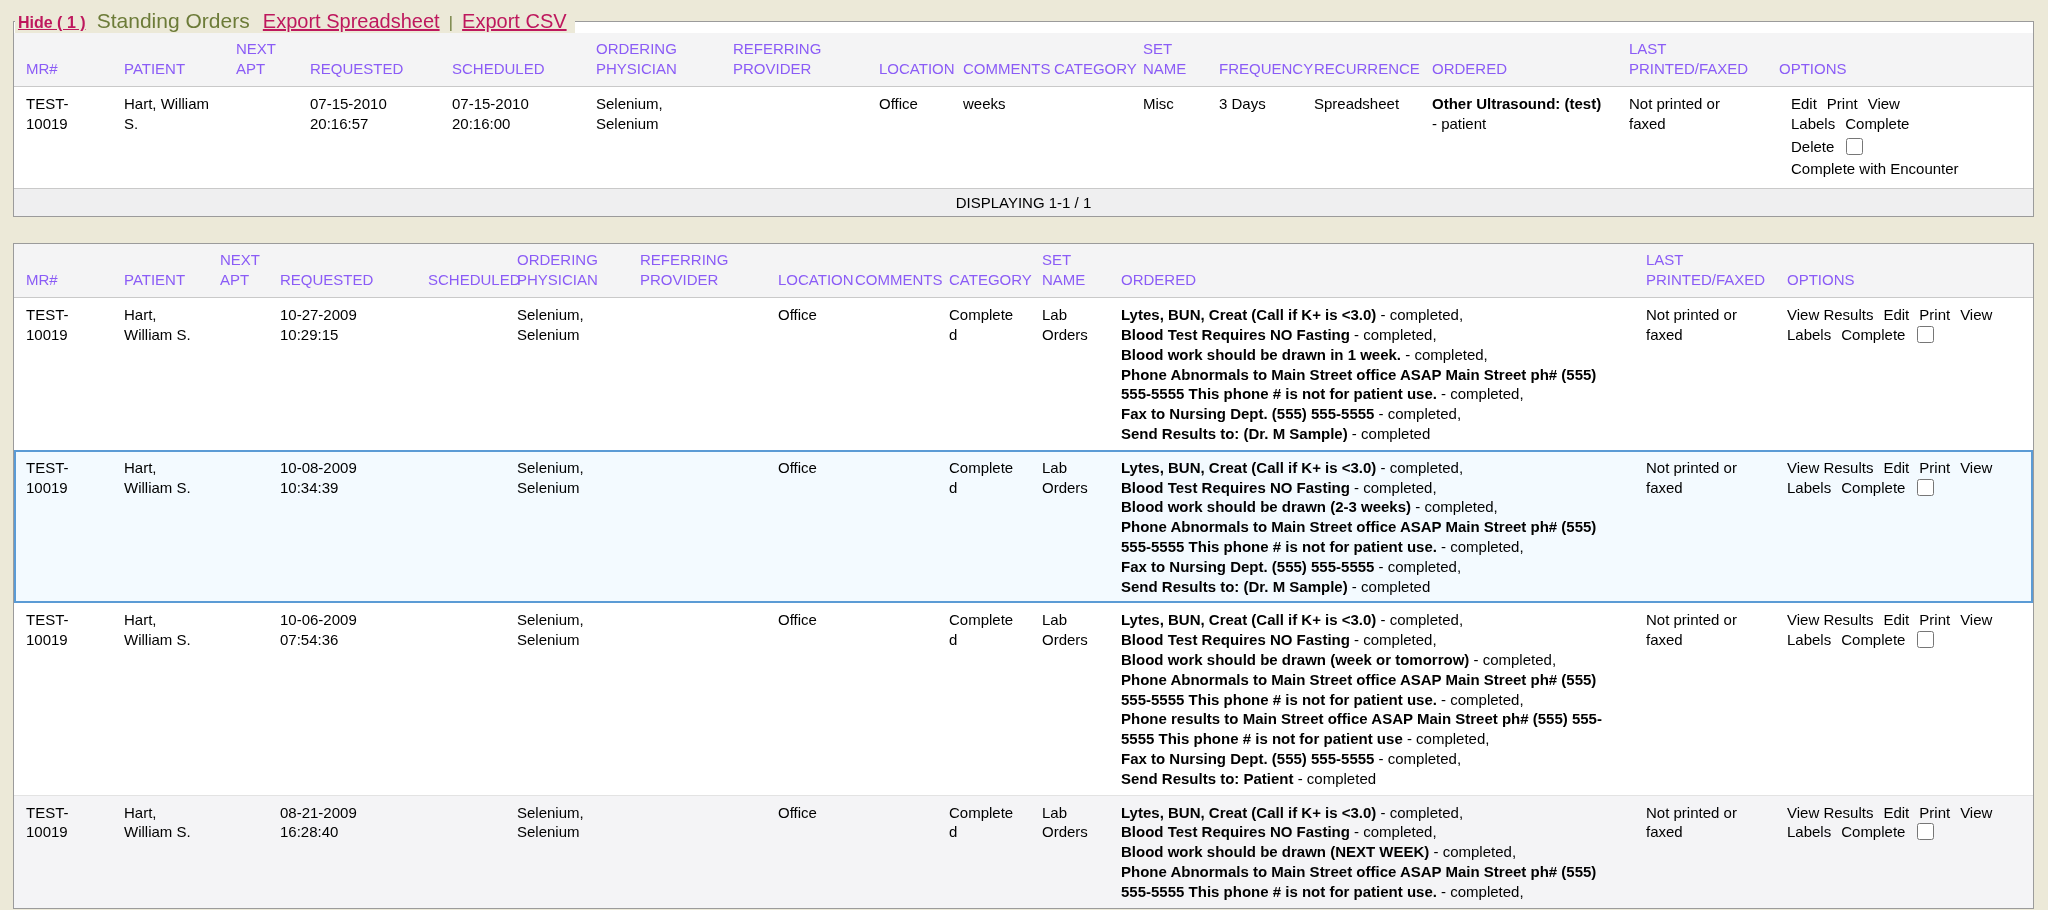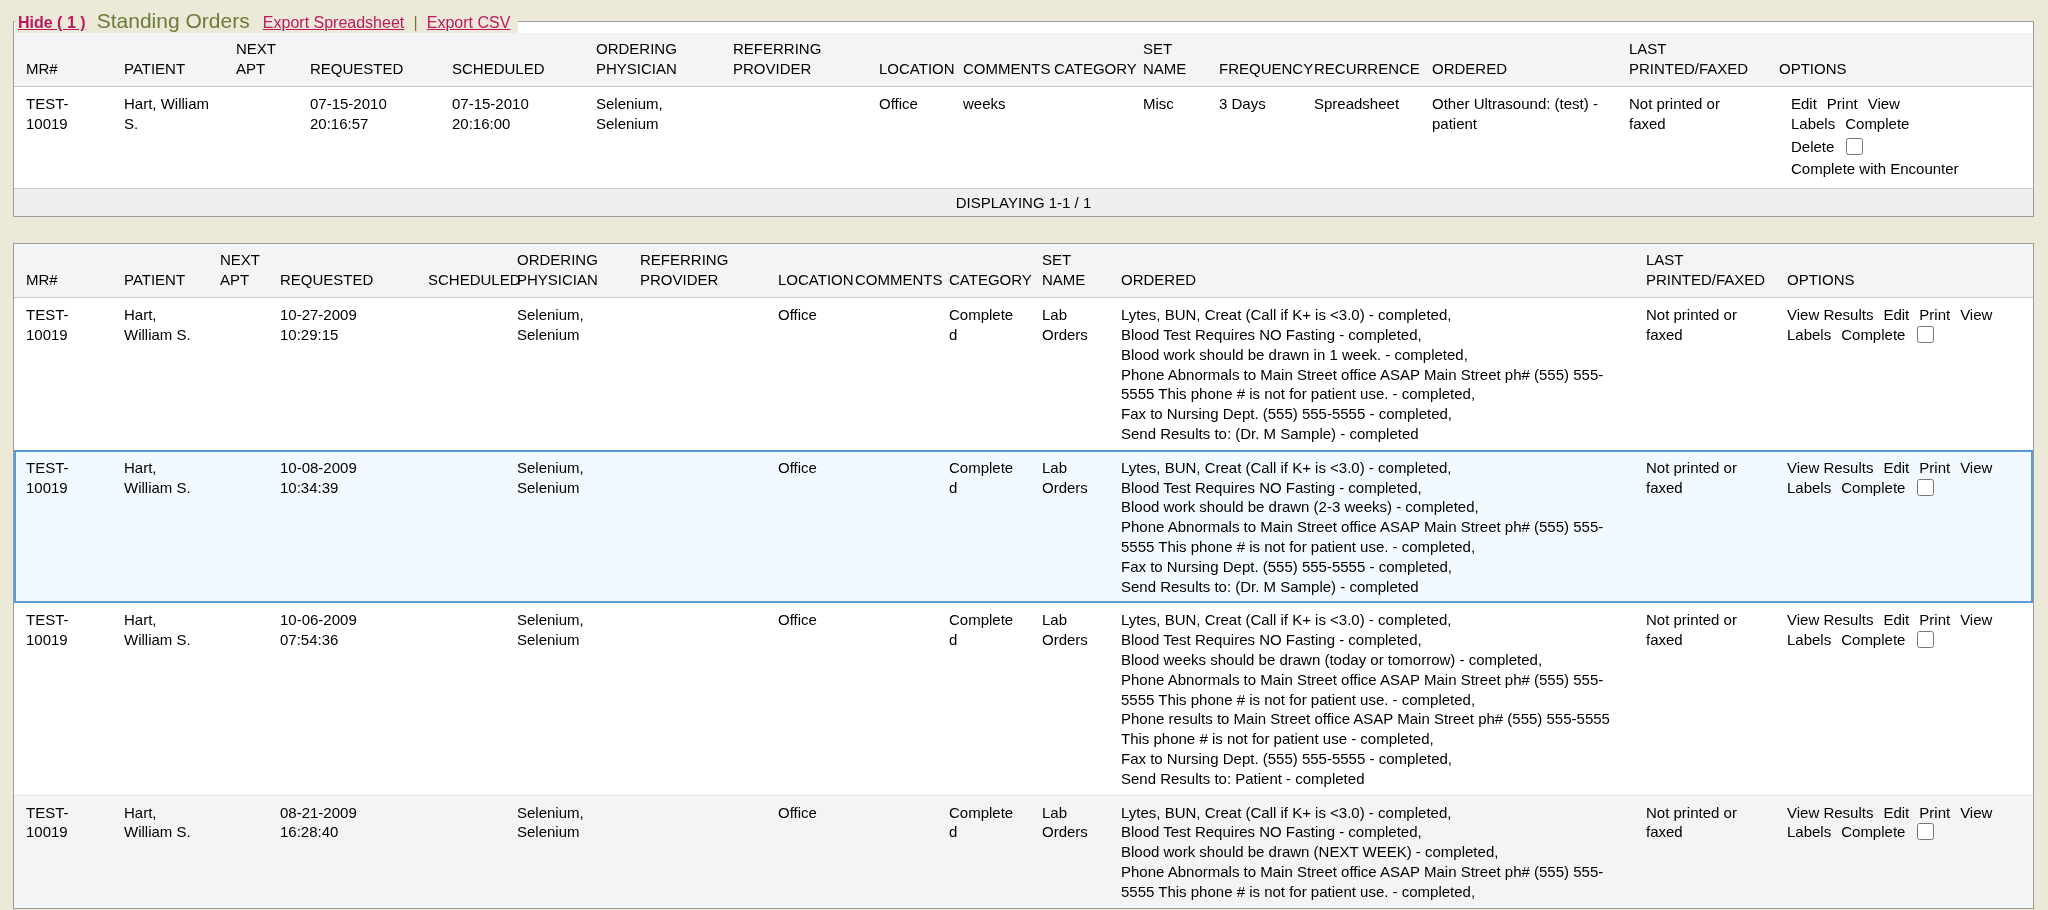--- a/index.html
+++ b/index.html
@@ -22,30 +22,30 @@
   legend {
     background: #ece9d8;
     padding: 0 8px 0 3px;
     margin-left: 1px;
     color: #6c7b38;
     white-space: nowrap;
   }
   legend a { color: #be185d; text-decoration: underline; cursor: pointer; }
   .hide-link { font-weight: bold; font-size: 16px; margin-right: 7px; }
   .section-title { font-size: 21px; margin-right: 9px; }
-  .export-link { font-size: 16px; }
+  .export-link { font-size: 20px; }
   .legend-sep { font-size: 16px; margin: 0 5px; }
 
   table.orders-table {
     width: 100%;
     border-collapse: collapse;
     table-layout: fixed;
   }
   thead th {
-    color: #000000;
+    color: #8b5cf6;
     font-weight: normal;
     text-align: left;
     vertical-align: bottom;
     padding: 6px 10px 8px 12px;
     background: #f4f4f5;
     border-bottom: 1px solid #c9c9c9;
     line-height: 1.3;
   }
   thead th.sortable { cursor: pointer; }
   tbody td {
@@ -64,21 +64,21 @@
 
   tfoot td {
     background: #efeff0;
     border-top: 1px solid #c9c9c9;
     text-align: center;
     padding: 5px 8px;
     margin-top: 8px;
   }
 
   .order-line { margin: 0; }
-  .order-name { font-weight: normal; }
+  .order-name { font-weight: bold; }
   .order-status { font-weight: normal; }
 
   .options-cell a {
     color: #000;
     text-decoration: none;
     cursor: pointer;
     margin-right: 10px;
   }
   .opt-line { margin: 0 0 3px 12px; }
   input[type="checkbox"] {
@@ -291,21 +291,21 @@
         <td>Office</td>
         <td></td>
         <td>Completed</td>
         <td>Lab Orders</td>
         <td>
 
             <div class="order-line"><span class="order-name">Lytes, BUN, Creat (Call if K+ is &lt;3.0)</span><span class="order-status"> - completed,</span></div>
 
             <div class="order-line"><span class="order-name">Blood Test Requires NO Fasting</span><span class="order-status"> - completed,</span></div>
 
-            <div class="order-line"><span class="order-name">Blood weeks should be drawn (today or tomorrow)</span><span class="order-status"> - completed,</span></div>
+            <div class="order-line"><span class="order-name">Blood work should be drawn (week or tomorrow)</span><span class="order-status"> - completed,</span></div>
 
             <div class="order-line"><span class="order-name">Phone Abnormals to Main Street office ASAP Main Street ph# (555) 555-5555 This phone # is not for patient use.</span><span class="order-status"> - completed,</span></div>
 
             <div class="order-line"><span class="order-name">Phone results to Main Street office ASAP Main Street ph# (555) 555-5555 This phone # is not for patient use</span><span class="order-status"> - completed,</span></div>
 
             <div class="order-line"><span class="order-name">Fax to Nursing Dept. (555) 555-5555</span><span class="order-status"> - completed,</span></div>
 
             <div class="order-line"><span class="order-name">Send Results to: Patient</span><span class="order-status"> - completed</span></div>
           </td>
         <td>Not printed or faxed</td>

